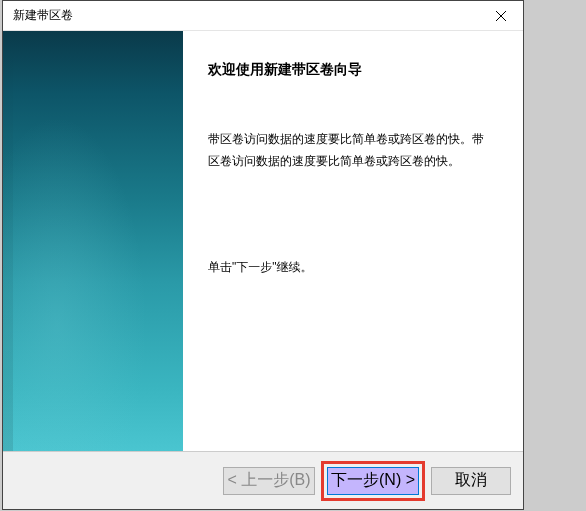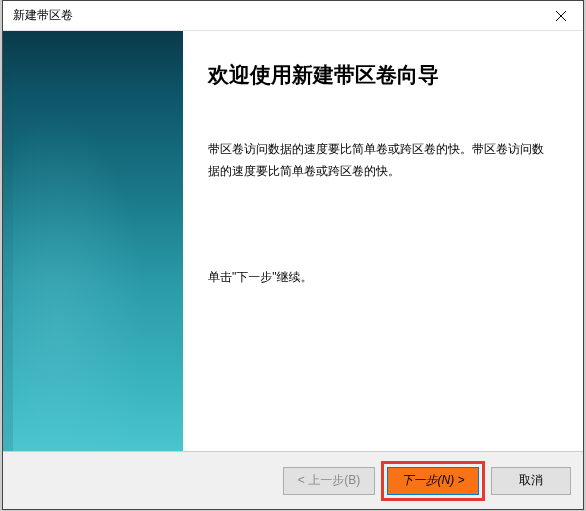--- a/index.html
+++ b/index.html
@@ -7,21 +7,21 @@
       font-family: "Microsoft YaHei", "Segoe UI", sans-serif;
       background: #ccc;
       width: 586px;
       height: 511px;
       position: relative;
     }
     .dialog {
       position: absolute;
       left: 2px;
       top: 0;
-      width: 582px;
+      width: 522px;
       height: 510px;
       background: #fff;
       border: 1px solid #444;
       display: flex;
       flex-direction: column;
     }
     .titlebar {
       height: 30px;
       background: #fff;
       display: flex;
@@ -69,21 +69,21 @@
       width: 10px; height: 100%;
       background: linear-gradient(180deg, transparent, rgba(0,0,0,0.1));
     }
     .main-text {
       flex: 1;
       padding: 30px 30px 20px 25px;
       font-size: 12px;
       color: #000;
     }
     .heading {
-      font-size: 21px;
+      font-size: 14px;
       font-weight: bold;
       margin-bottom: 50px;
     }
     .para {
       line-height: 1.8;
       margin-bottom: 22px;
     }
     .para.gap {
       margin-top: 85px;
     }
@@ -95,43 +95,42 @@
       align-items: center;
       justify-content: flex-end;
       padding-right: 12px;
       gap: 6px;
     }
     .btn {
       min-width: 92px;
       height: 28px;
       background: #e1e1e1;
       border: 1px solid #adadad;
-      font-size: 12px;
+      font-size: 16px;
       font-family: inherit;
       cursor: pointer;
       display: flex;
       align-items: center;
       justify-content: center;
     }
     .btn.disabled {
       color: #888;
       cursor: default;
     }
     .btn.cancel {
       min-width: 80px;
     }
     .highlight-box {
       border: 3px solid #e43b2f;
       padding: 3px;
       display: inline-flex;
     }
     .highlight-box .btn {
       border: 1px solid #0078d7;
-      background: #f97316;
-      font-style: italic;
+      background: #c4b5fd;
     }
   </style>
 </head>
 <body>
 
 <div class="dialog">
 
   <div class="titlebar">
     <span>新建带区卷</span>
     <div class="close-btn">

